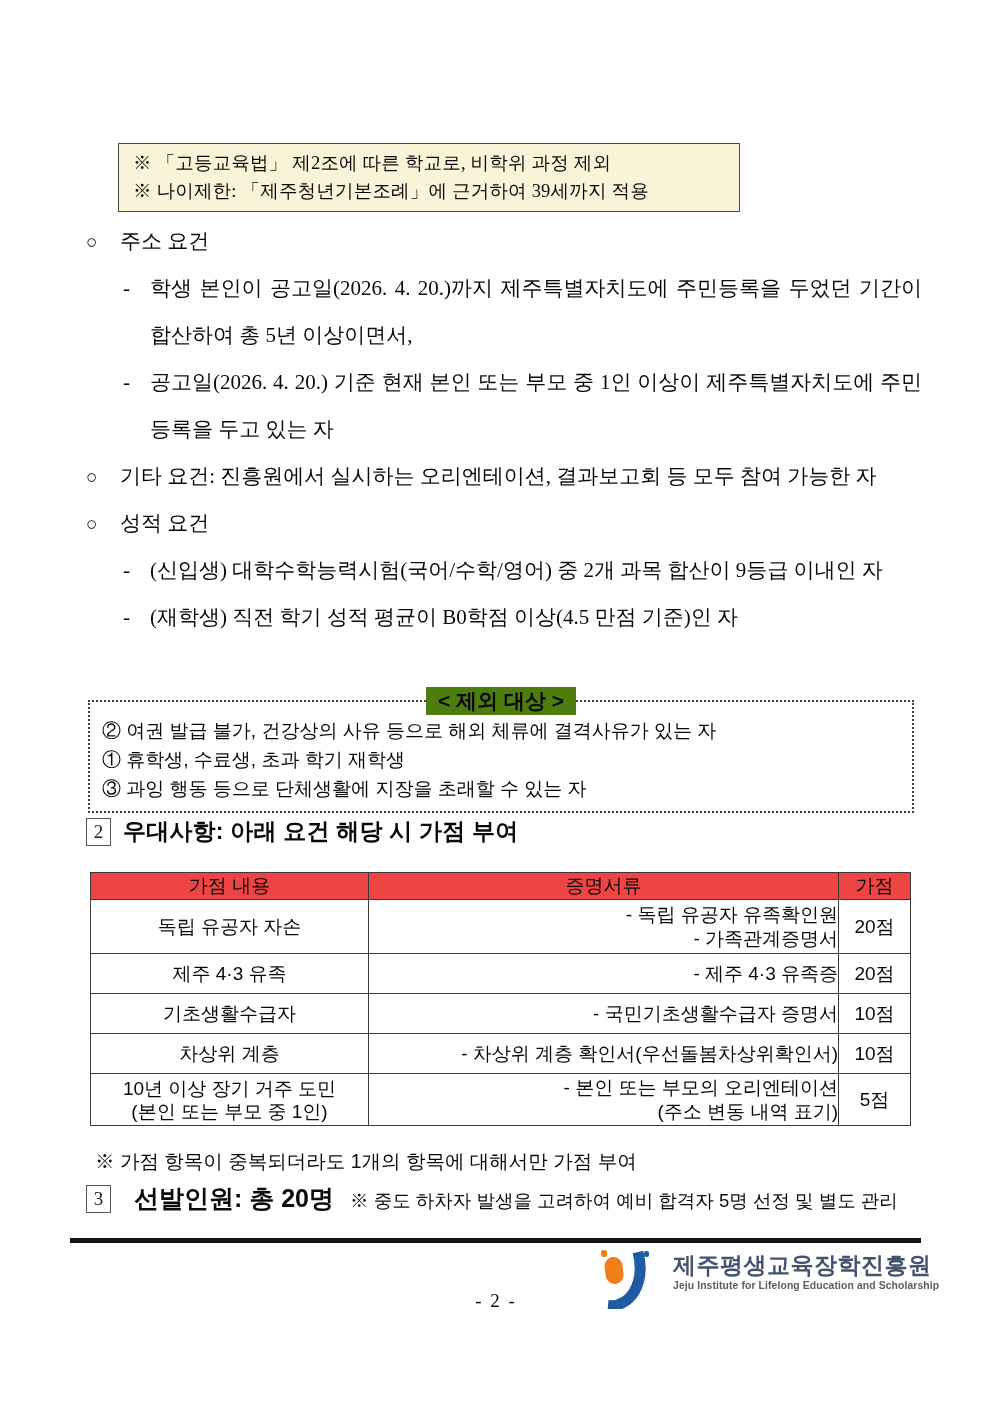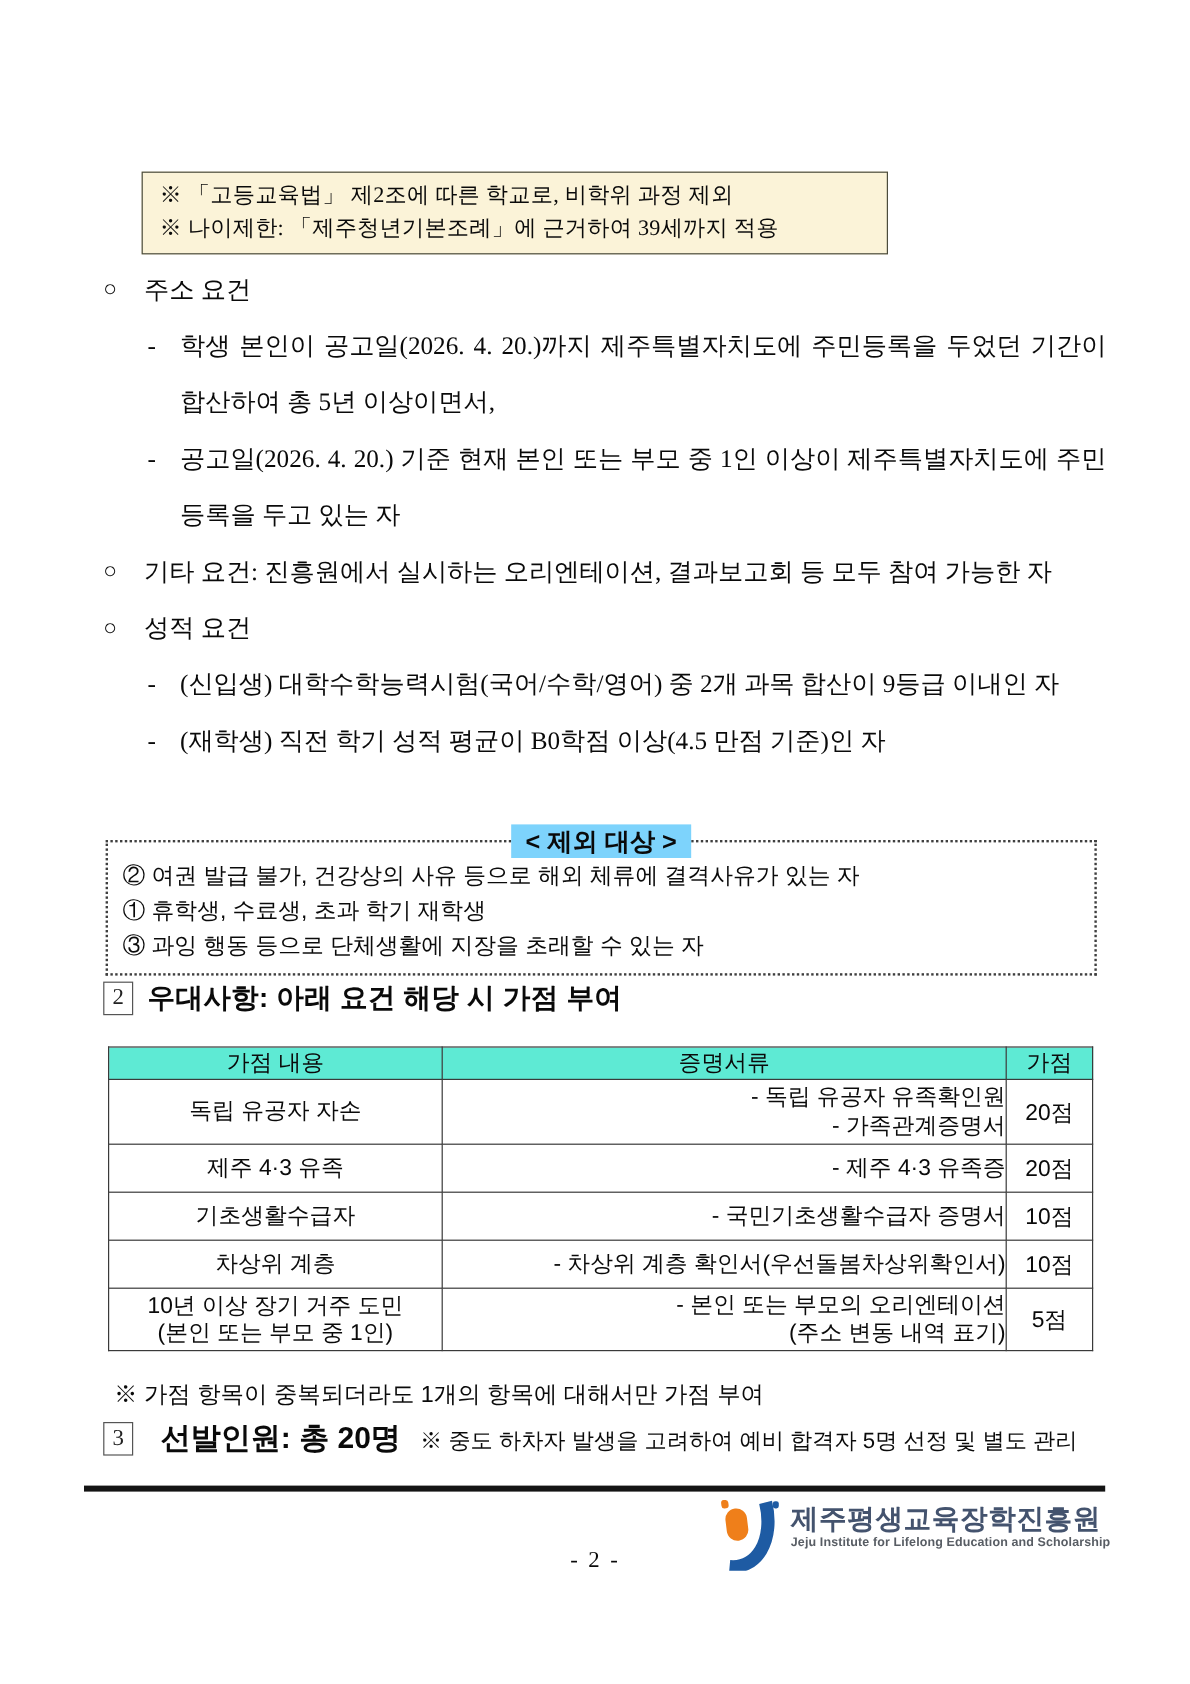--- a/index.html
+++ b/index.html
@@ -25,21 +25,21 @@
   .lv2{margin-left:34px;padding-left:30px;}
   .lv2 .mk{left:3px;font-size:21px;}
 
   
   .excl-box{
     left:88px;top:700px;width:826px;box-sizing:border-box;
     border:2px dotted #3f3f3f;padding:14px 10px 8px 12px;
   }
   .excl-title{
     position:absolute;top:-15px;left:50%;transform:translateX(-50%);
-    background:#7dd3fc;padding:0 12px;white-space:nowrap;
+    background:#4d7c0f;padding:0 12px;white-space:nowrap;
     font-family:"Liberation Sans", sans-serif;font-weight:bold;font-size:21px;
   }
   .excl-item{font-family:"Liberation Sans", sans-serif;font-size:19px;line-height:29px;}
 
   
   .sec-head{display:flex;align-items:center;gap:12px;}
   .numbox{
     display:flex;align-items:center;justify-content:center;
     width:23px;height:26px;border:1.5px solid #555;
     font-family:"Liberation Serif", serif;font-size:19px;color:#222;flex:0 0 auto;
@@ -49,33 +49,33 @@
   .sec3{left:86px;top:1182px;}
   .sec3 .sec-title{font-family:"Liberation Sans", sans-serif;font-weight:bold;font-size:25px;margin-left:11px;}
   .sec3 .sec-note{font-family:"Liberation Sans", sans-serif;font-size:18.5px;margin-left:4px;margin-top:4px;}
 
   
   .bonus-table{left:90px;top:872px;}
   table{border-collapse:collapse;table-layout:fixed;width:820px;
         font-family:"Liberation Sans", sans-serif;font-size:19px;}
   th,td{border:1px solid #3a3a3a;padding:0 0;}
   table{border:1.5px solid #2c2c2c;}
-  th{background:#5eead4;font-weight:normal;height:26px;}
+  th{background:#ef4444;font-weight:normal;height:26px;}
   td.c-name{text-align:center;line-height:23px;}
   td.c-doc{text-align:right;padding-left:13px;line-height:24px;}
   td.c-pts{text-align:center;}
   .doc-sub{padding-left:11px;display:inline-block;}
 
   
   .tbl-note{left:95px;top:1148px;font-family:"Liberation Sans", sans-serif;font-size:19.5px;}
 
   
   .footer-rule{left:70px;top:1238px;width:851px;height:5px;background:#141414;}
   .page-number{left:0;top:1290px;width:992px;text-align:center;font-size:19px;letter-spacing:2px;}
-  .logo{left:598px;top:1247px;display:flex;align-items:flex-start;gap:7px;}
+  .logo{left:598px;top:1247px;display:flex;align-items:flex-start;gap:21px;}
   .logo-text{display:flex;flex-direction:column;margin-top:5px;}
   .logo-kr{
     font-family:"Liberation Sans", sans-serif;font-weight:bold;font-size:23px;
     color:#44536e;letter-spacing:.5px;line-height:26px;
   }
   .logo-en{
     font-family:"Liberation Sans", sans-serif;font-weight:bold;font-size:10.4px;
     color:#585d64;letter-spacing:.1px;margin-top:2px;
   }
 </style>

